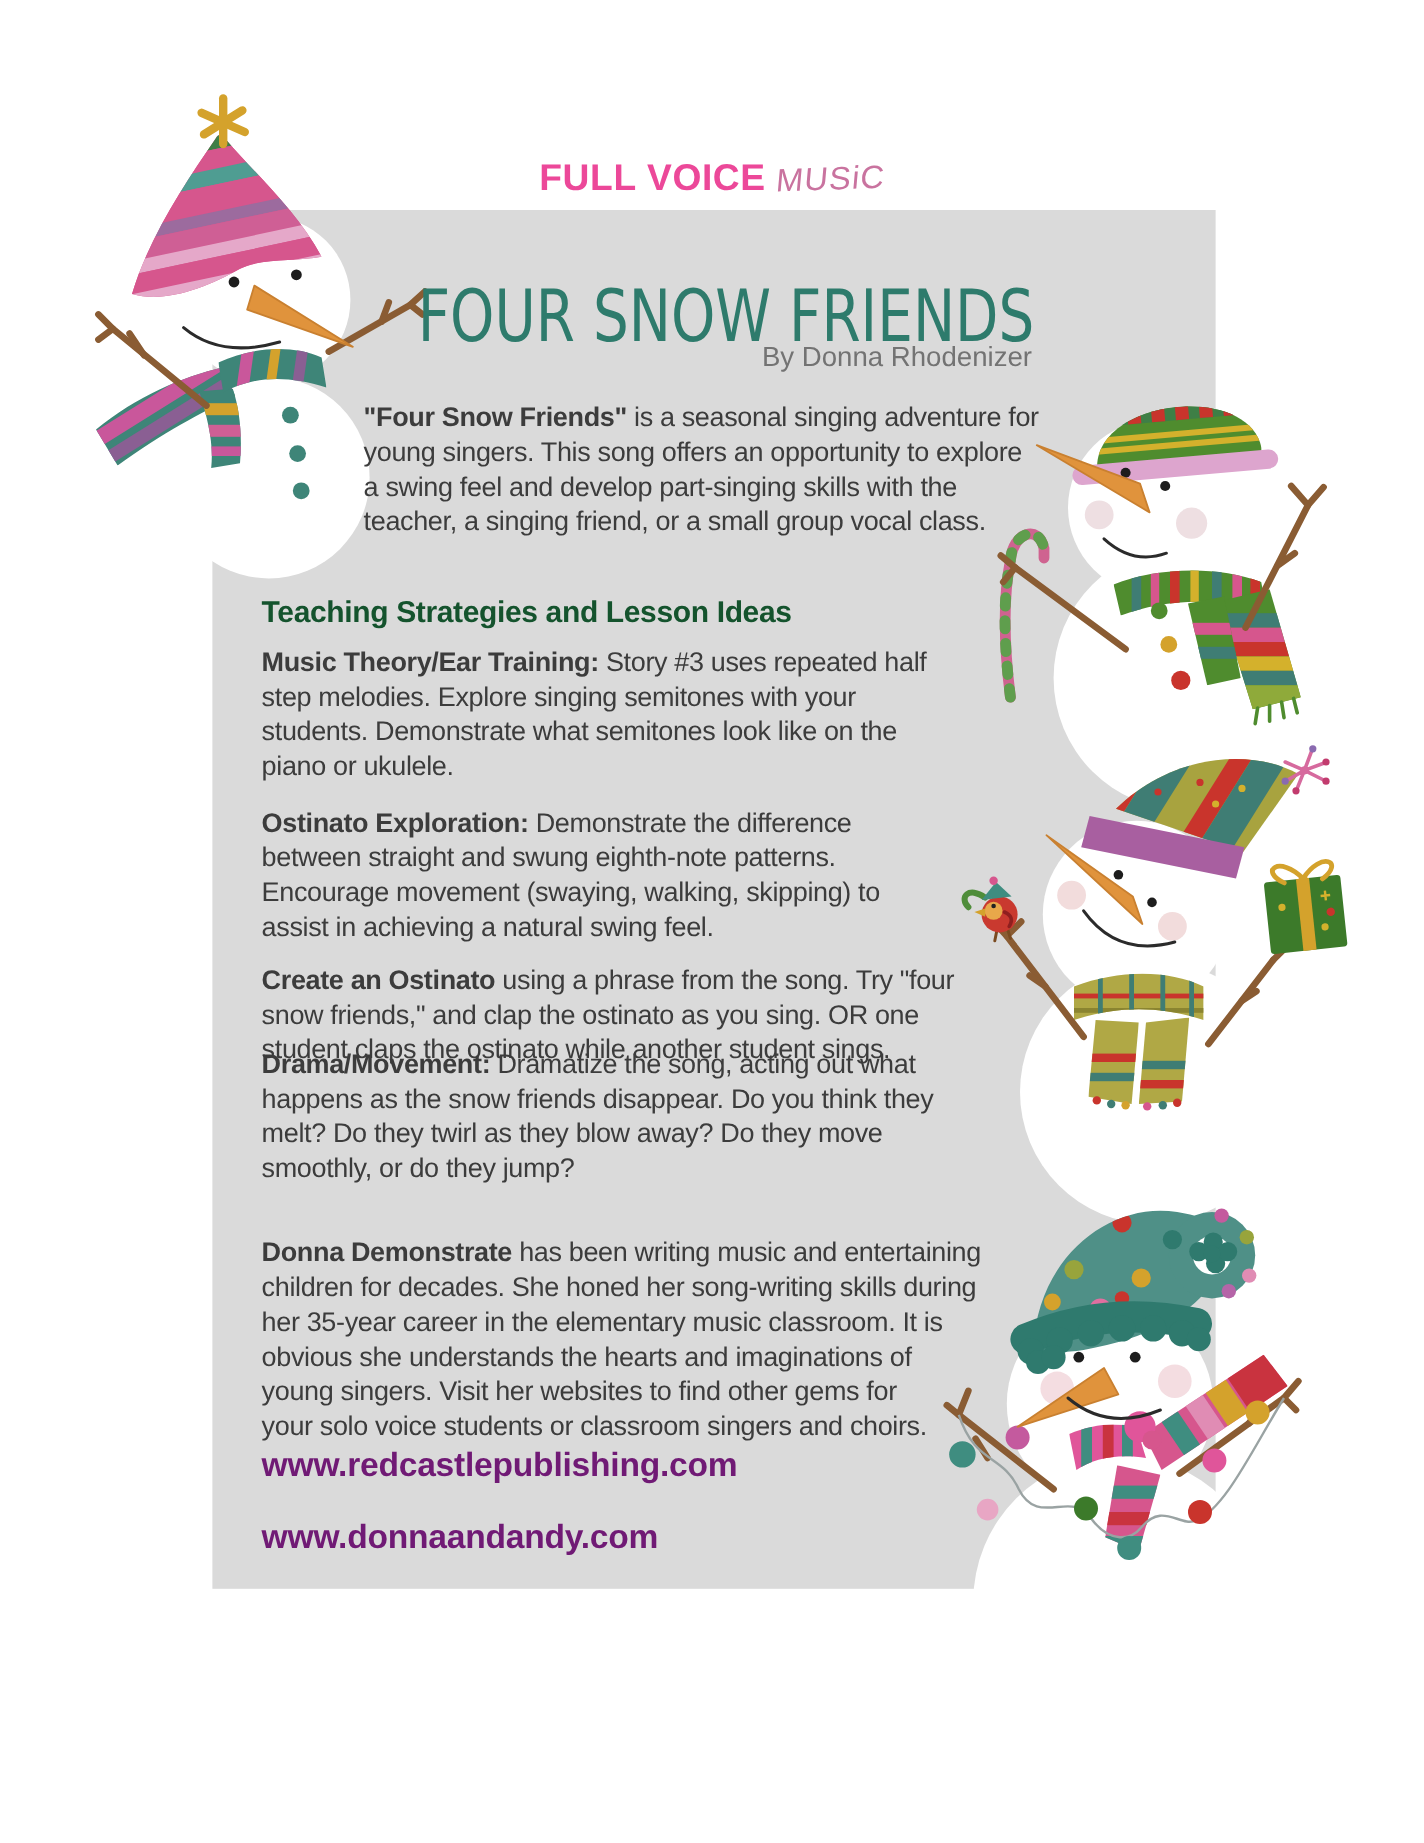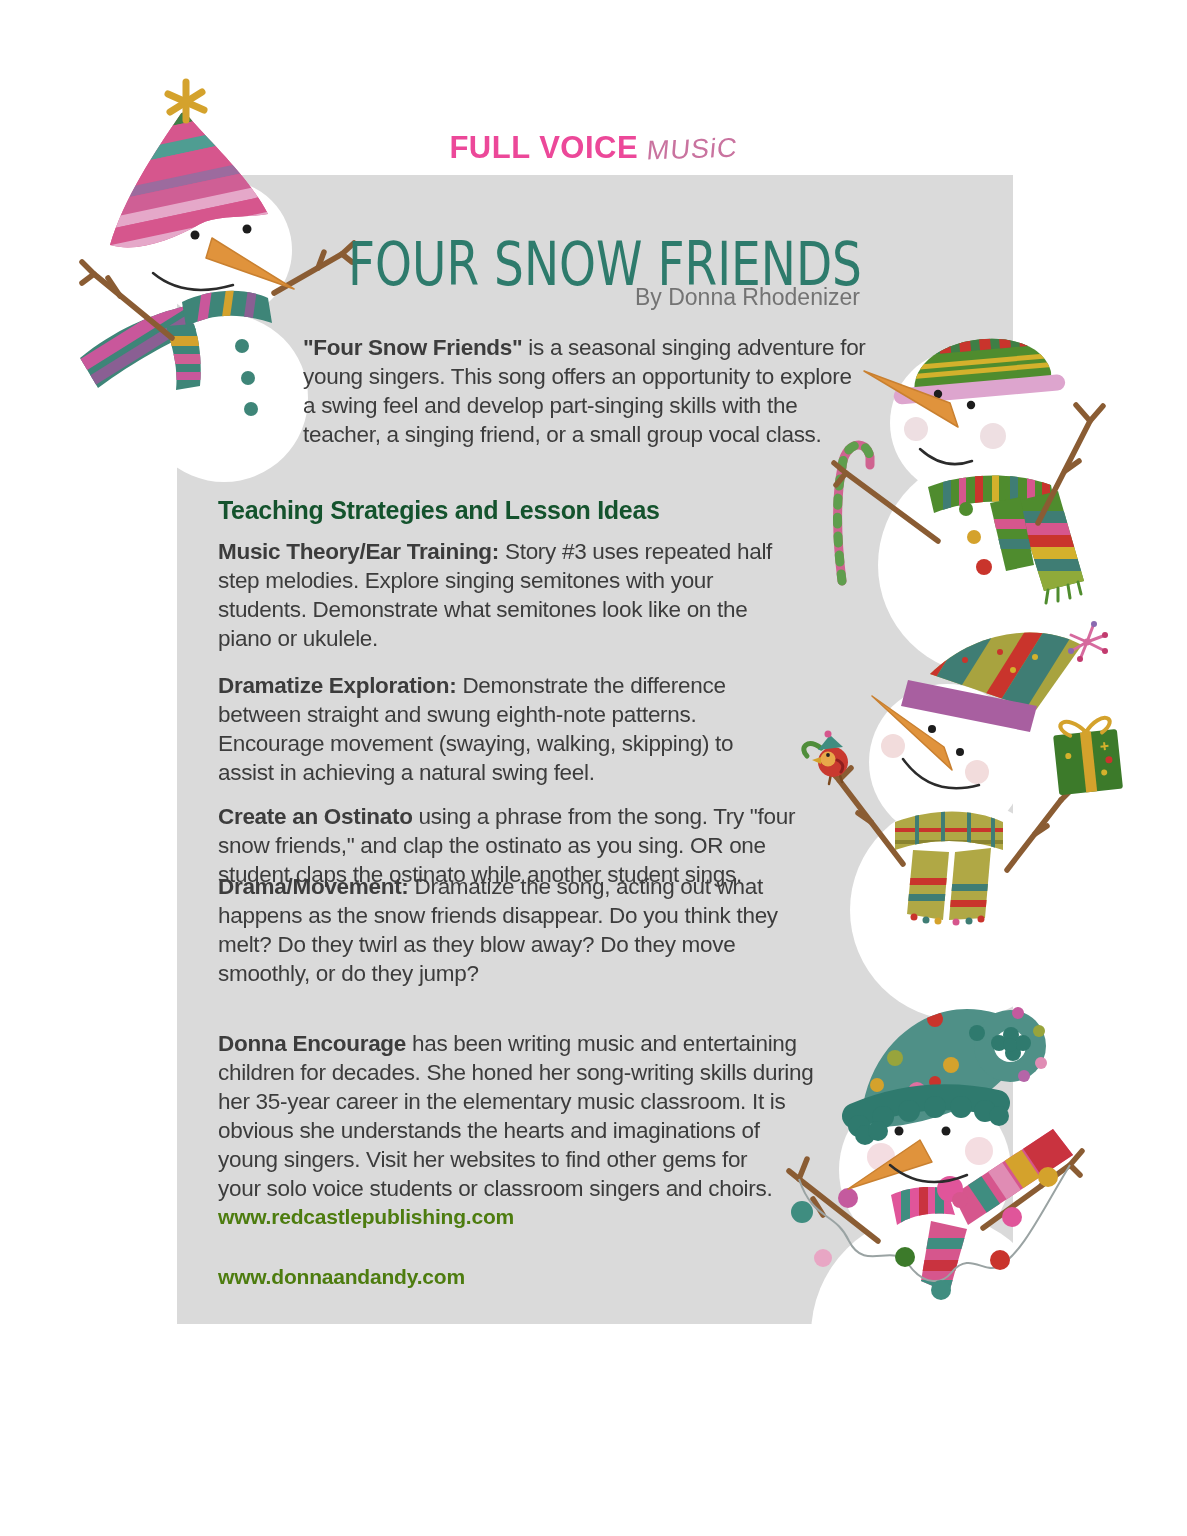--- a/index.html
+++ b/index.html
@@ -17,21 +17,21 @@
        font-size:23px;color:#737373;}
   .para{position:absolute;font-size:22.5px;line-height:29px;color:#3c3c3c;
        white-space:pre-line;width:700px;letter-spacing:-0.3px;}
   .para b{font-weight:700;}
   .intro{left:303px;top:333px;width:660px;}
   .heading{position:absolute;left:218px;top:496px;font-size:25px;font-weight:700;
        color:#14532d;letter-spacing:-0.3px;}
   .p1{left:218px;top:537px;} .p2{left:218px;top:671px;}
   .p3{left:218px;top:787px;margin-top:15px;} .p4{left:218px;top:872px;}
   .bio{left:218px;top:1029px;}
-  .link{position:absolute;left:218px;font-size:21px;font-weight:700;color:#4d7c0f;letter-spacing:-0.2px;}
+  .link{position:absolute;left:218px;font-size:28px;font-weight:700;color:#701a75;letter-spacing:-0.2px;}
   .link1{top:1205px;} .link2{top:1238px;margin-top:27px;}
   svg.sm{position:absolute;overflow:hidden;}
   .sm1{left:52px;top:68px;width:310px;height:415px;}
   .sm2{left:818px;top:293px;width:322px;height:400px;}
   .sm3{left:795px;top:612px;width:335px;height:405px;}
   .sm4{left:783px;top:983px;width:404px;height:357px;}
 </style>
 </head>
 <body>
 
@@ -464,35 +464,35 @@
 a swing feel and develop part-singing skills with the
 teacher, a singing friend, or a small group vocal class.</span></div>
 
 <div class="heading">Teaching Strategies and Lesson Ideas</div>
 
 <div class="para p1"><b>Music Theory/Ear Training:</b><span> Story #3 uses repeated half
 step melodies. Explore singing semitones with your
 students. Demonstrate what semitones look like on the
 piano or ukulele.</span></div>
 
-<div class="para p2"><b>Dramatize Exploration:</b><span> Demonstrate the difference
+<div class="para p2"><b>Ostinato Exploration:</b><span> Demonstrate the difference
 between straight and swung eighth-note patterns.
 Encourage movement (swaying, walking, skipping) to
 assist in achieving a natural swing feel.</span></div>
 
 <div class="para p3"><b>Create an Ostinato</b><span> using a phrase from the song. Try "four
 snow friends," and clap the ostinato as you sing. OR one
 student claps the ostinato while another student sings.</span></div>
 
 <div class="para p4"><b>Drama/Movement:</b><span> Dramatize the song, acting out what
 happens as the snow friends disappear. Do you think they
 melt? Do they twirl as they blow away? Do they move
 smoothly, or do they jump?</span></div>
 
-<div class="para bio"><b>Donna Encourage</b><span> has been writing music and entertaining
+<div class="para bio"><b>Donna Demonstrate</b><span> has been writing music and entertaining
 children for decades. She honed her song-writing skills during
 her 35-year career in the elementary music classroom. It is
 obvious she understands the hearts and imaginations of
 young singers. Visit her websites to find other gems for
 your solo voice students or classroom singers and choirs.</span></div>
 
 <div class="link link1">www.redcastlepublishing.com</div>
 <div class="link link2">www.donnaandandy.com</div>
 
 </body></html>

